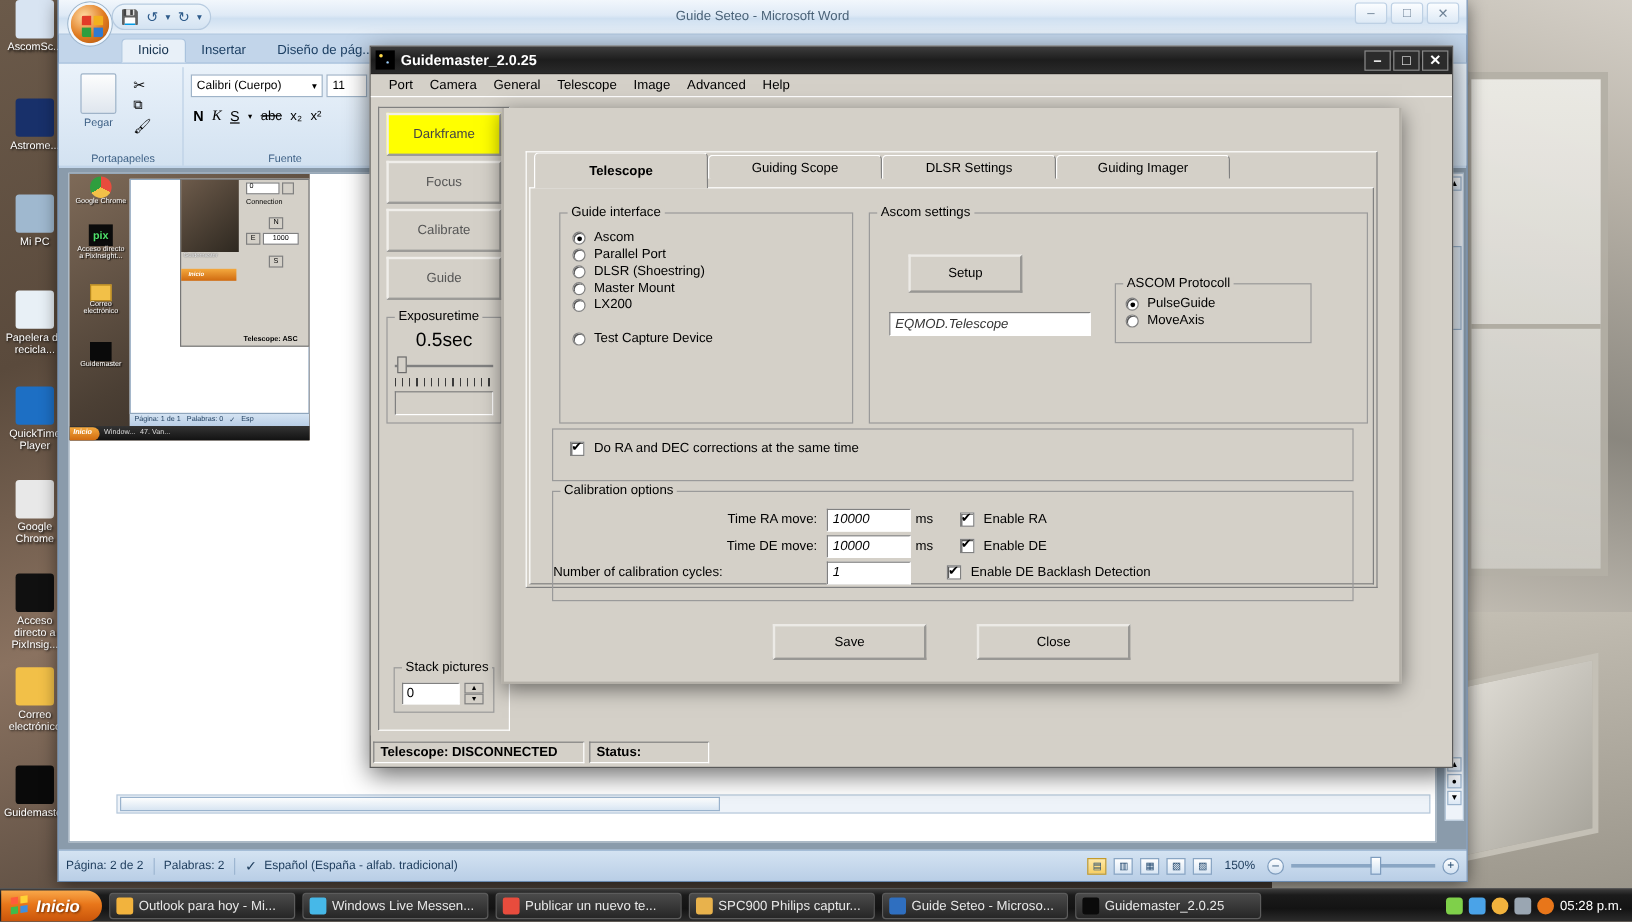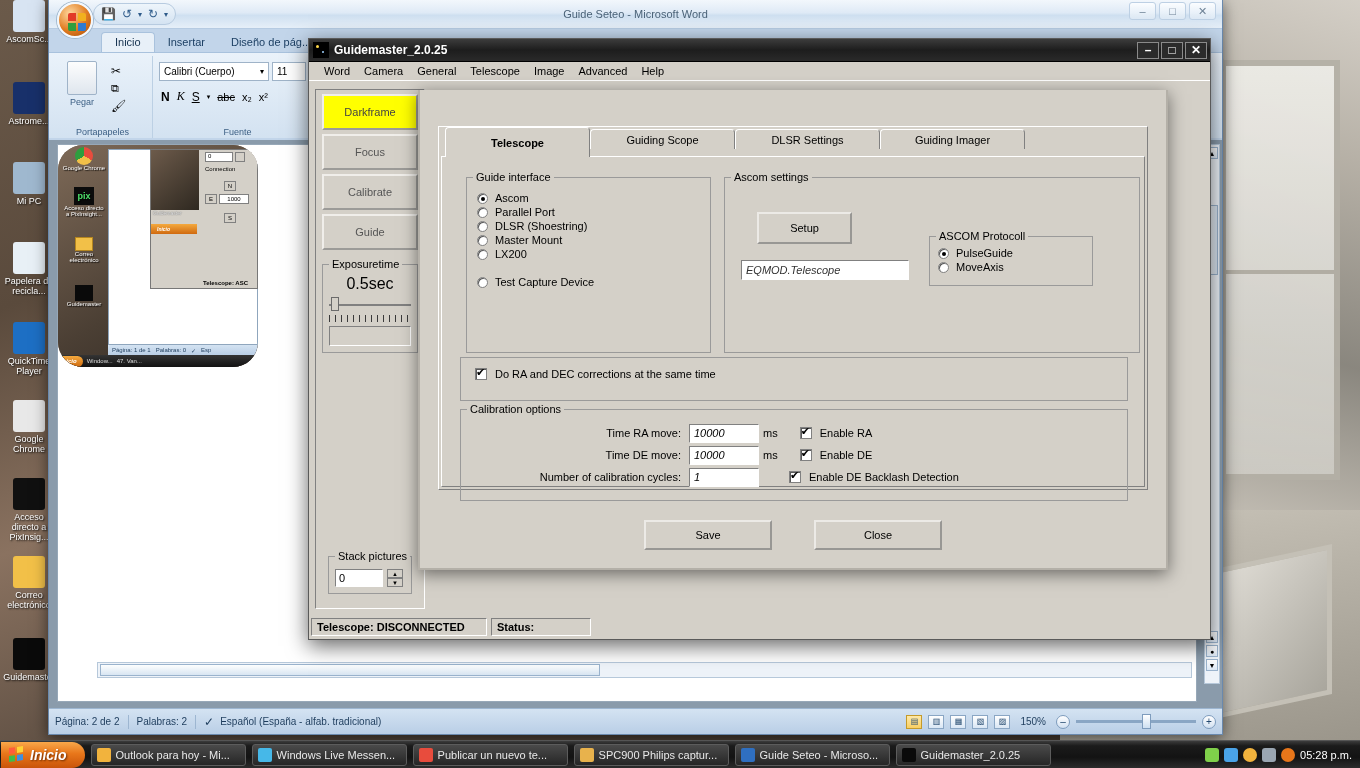--- a/index.html
+++ b/index.html
@@ -120,21 +120,21 @@
   .zoombar { margin-left:auto; display:flex; align-items:center; gap:6px; }
   .vbtn { width:16px; height:14px; border:1px solid #8aa6c4; background:linear-gradient(180deg,#fff,#d9e6f4); font-size:8px;
           display:flex;align-items:center;justify-content:center;color:#22486e;}
   .vbtn.sel { background:linear-gradient(180deg,#ffe9a8,#f8cf63); border-color:#c49a2a;}
   .sliderline { width:120px; height:3px; background:#8aa6c4; position:relative; }
   .sliderknob { position:absolute; left:55%; top:-6px; width:9px; height:15px; background:linear-gradient(180deg,#fff,#cfe0f1); border:1px solid #7e9cbd;}
   .circbtn { width:14px;height:14px;border-radius:50%;border:1px solid #7e9cbd;background:linear-gradient(180deg,#fff,#d2e1f1);
              display:flex;align-items:center;justify-content:center;font-size:10px;color:#22486e;}
 
   
-  .embed { position:absolute; left:0; top:0;border-radius:25px; }
+  .embed { position:absolute; left:0; top:0; }
 
   
   .wscroll-v { position:absolute; right:2px; top:144px; width:16px; bottom:50px; background:#eef3f9; border:1px solid #b6c8da;}
   .wscroll-v .thumb { position:absolute; left:1px; top:60px; width:12px; height:70px; background:linear-gradient(90deg,#fdfefe,#d8e5f2); border:1px solid #9ab3cd;}
   .wscroll-h { position:absolute; left:48px; right:30px; bottom:30px; height:16px; background:#eef3f9; border:1px solid #b6c8da;}
   .wscroll-h .thumb { position:absolute; left:2px; top:1px; width:500px; height:12px; background:linear-gradient(180deg,#fdfefe,#d8e5f2); border:1px solid #9ab3cd;}
 
   
   #gm {
     position:absolute; left:308px; top:38px; width:903px; height:602px;
@@ -466,21 +466,21 @@
   <div class="gm-title">
     <span class="appico"></span>
     <span>Guidemaster_2.0.25</span>
     <div class="gm-ctrls">
       <div>–</div>
       <div>□</div>
       <div>✕</div>
     </div>
   </div>
   <div class="gm-menu">
-    <span>Word</span>
+    <span>Port</span>
     <span>Camera</span>
     <span>General</span>
     <span>Telescope</span>
     <span>Image</span>
     <span>Advanced</span>
     <span>Help</span>
   </div>
 
   <div class="gm-body">
     <div class="gm-left">
@@ -602,21 +602,21 @@
           <div style="display:flex;align-items:center;height:22px">
             <span class="lbl" style="width:220px;text-align:right">Time DE move:</span>
             <span class="textfield" style="margin-left:8px;width:70px;height:19px;color:#000">10000</span>
             <span class="lbl" style="margin-left:4px">ms</span>
             <span class="checkrow" style="margin-left:22px">
               <span class="check on"></span>
               <span>Enable DE</span>
             </span>
           </div>
           <div style="display:flex;align-items:center;height:22px">
-            <span class="lbl" style="width:220px;text-align:right">Number of calibration cycles:</span>
+            <span class="lbl" style="width:220px;">Number of calibration cycles:</span>
             <span class="textfield" style="margin-left:8px;width:70px;height:19px;color:#000">1</span>
             <span class="lbl" style="margin-left:4px;width:14px"></span>
             <span class="checkrow" style="margin-left:12px">
               <span class="check on"></span>
               <span>Enable DE Backlash Detection</span>
             </span>
           </div>
         </div>
       </div>
     </div>

